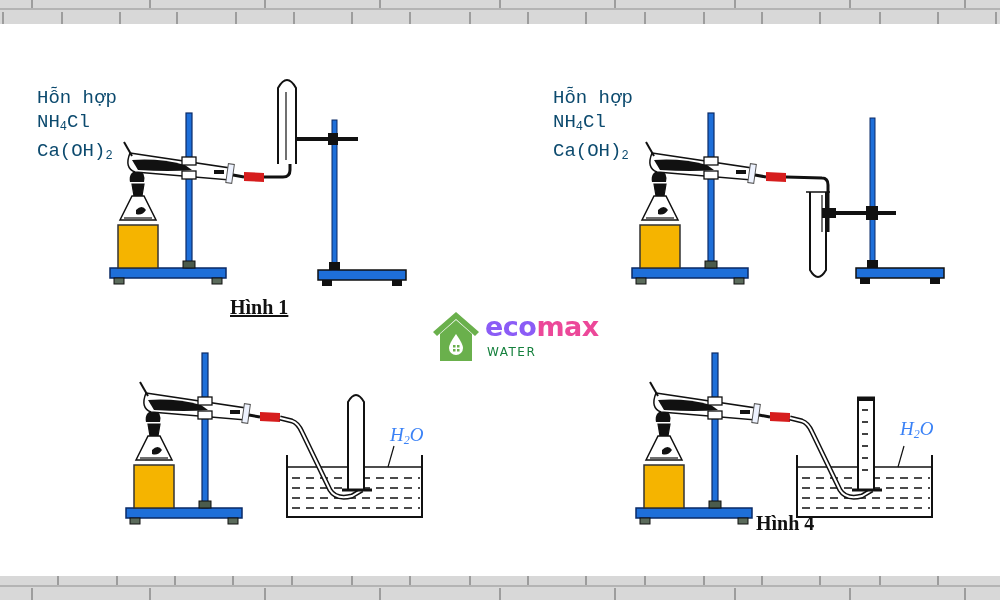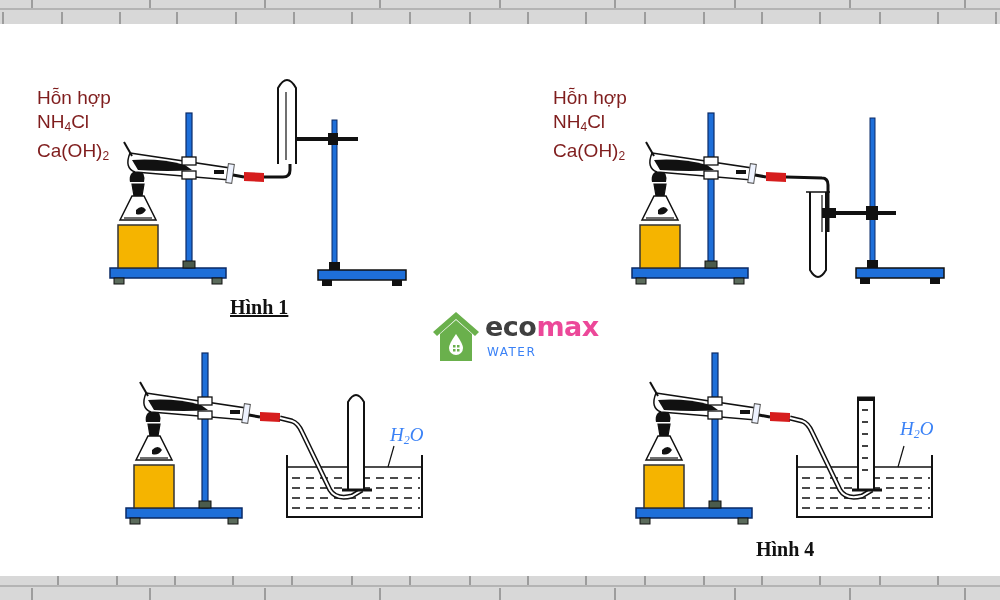--- a/index.html
+++ b/index.html
@@ -3,30 +3,30 @@
 <meta charset="utf-8">
 <style>
   html, body { margin:0; padding:0; }
   body { width:1000px; height:600px; position:relative; overflow:hidden; background:#ffffff; font-family:"Liberation Serif", serif; }
   .brick { position:absolute; left:0; width:1000px; background:#d9d9d9; overflow:hidden; }
   .brick-top { top:0; height:24px; }
   .brick-bottom { top:576px; height:24px; }
   .brick svg { position:absolute; left:0; top:0; }
   .panel { position:absolute; left:0; top:24px; width:1000px; height:552px; background:#ffffff; }
   .stage { position:absolute; left:0; top:0; }
-  .label { position:absolute; color:#7f1d1d; font-size:19px; line-height:24px; font-family:Liberation Sans, sans-serif; }
+  .label { position:absolute; color:#0c4a6e; font-size:19px; line-height:24px; font-family:Liberation Mono, monospace; }
   .label sub { font-size:12px; vertical-align:-3px; }
   .caption { position:absolute; font-weight:bold; font-size:20px; color:#111; font-family:"Liberation Serif", serif; }
   .h2o { position:absolute; font-size:19px; color:#3b82f6; font-family:"Liberation Serif", serif;font-style:italic; }
   .h2o sub { font-size:12px; vertical-align:-3px; }
   .logo { position:absolute; left:432px; top:312px; width:180px; height:52px; }
   .logo-text { position:absolute; left:53px; top:0; font-family:"DejaVu Sans", sans-serif; font-weight:bold; font-size:27px; letter-spacing:-0.5px; line-height:30px; }
-  .logo-eco { color:#404040; }
+  .logo-eco { color:#8b5cf6; }
   .logo-max { color:#ec4899; }
-  .logo-sub { position:absolute; left:55px; top:33px; font-family:"DejaVu Sans", sans-serif; font-size:12px; letter-spacing:1.5px; color:#3b82f6; }
+  .logo-sub { position:absolute; left:55px; top:33px; font-family:"DejaVu Sans", sans-serif; font-size:12px; letter-spacing:1.5px; color:#15803d; }
 </style>
 </head>
 <body>
 
 <div class="brick brick-top">
   <svg width="1000" height="24" viewBox="0 0 1000 24">
     <rect width="1000" height="24" fill="#d8d8d8"></rect>
     <line x1="0" y1="9" x2="1000" y2="9" stroke="#a8a8a8" stroke-width="1.5"></line>
     <g stroke="#8a8a8a" stroke-width="1.5">
       <line x1="32" y1="0" x2="32" y2="8"></line>
@@ -197,21 +197,21 @@
 
 <div class="label" style="left:553px; top:86px;">
   <div>Hỗn hợp</div>
   <div><span>NH</span><sub>4</sub><span>Cl</span></div>
   <div><span>Ca(OH)</span><sub>2</sub></div>
 </div>
 
 <div class="h2o" style="left:390px; top:424px;"><span>H</span><sub>2</sub><span>O</span></div>
 
 <div class="h2o" style="left:900px; top:418px;"><span>H</span><sub>2</sub><span>O</span></div>
-<div class="caption" style="left:756px; top:538px;">Hình 4</div>
+<div class="caption" style="left:756px; top:512px;">Hình 4</div>
 
 <div class="logo">
   <div class="logo-text"><span class="logo-eco">eco</span><span class="logo-max">max</span></div>
   <div class="logo-sub">WATER</div>
 </div>
 
 <div class="brick brick-bottom">
   <svg width="1000" height="24" viewBox="0 0 1000 24">
     <rect width="1000" height="24" fill="#d8d8d8"></rect>
     <line x1="0" y1="10" x2="1000" y2="10" stroke="#a8a8a8" stroke-width="1.5"></line>

